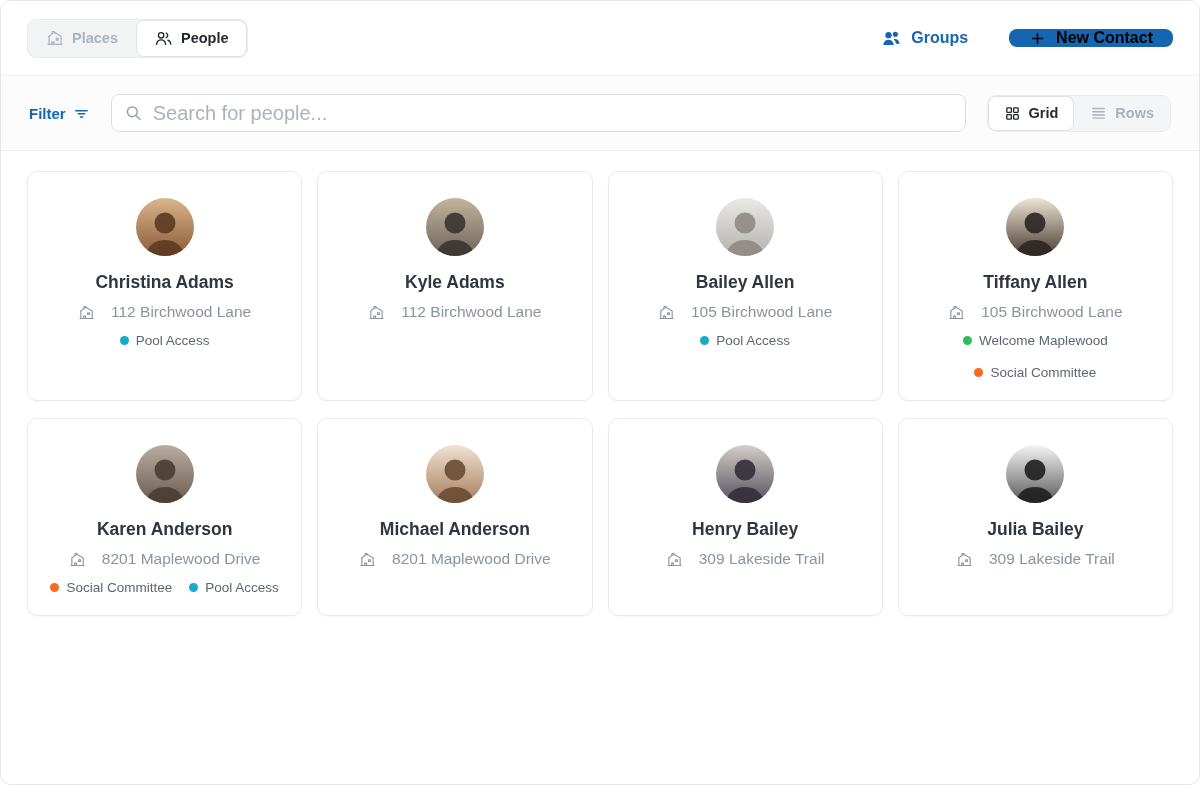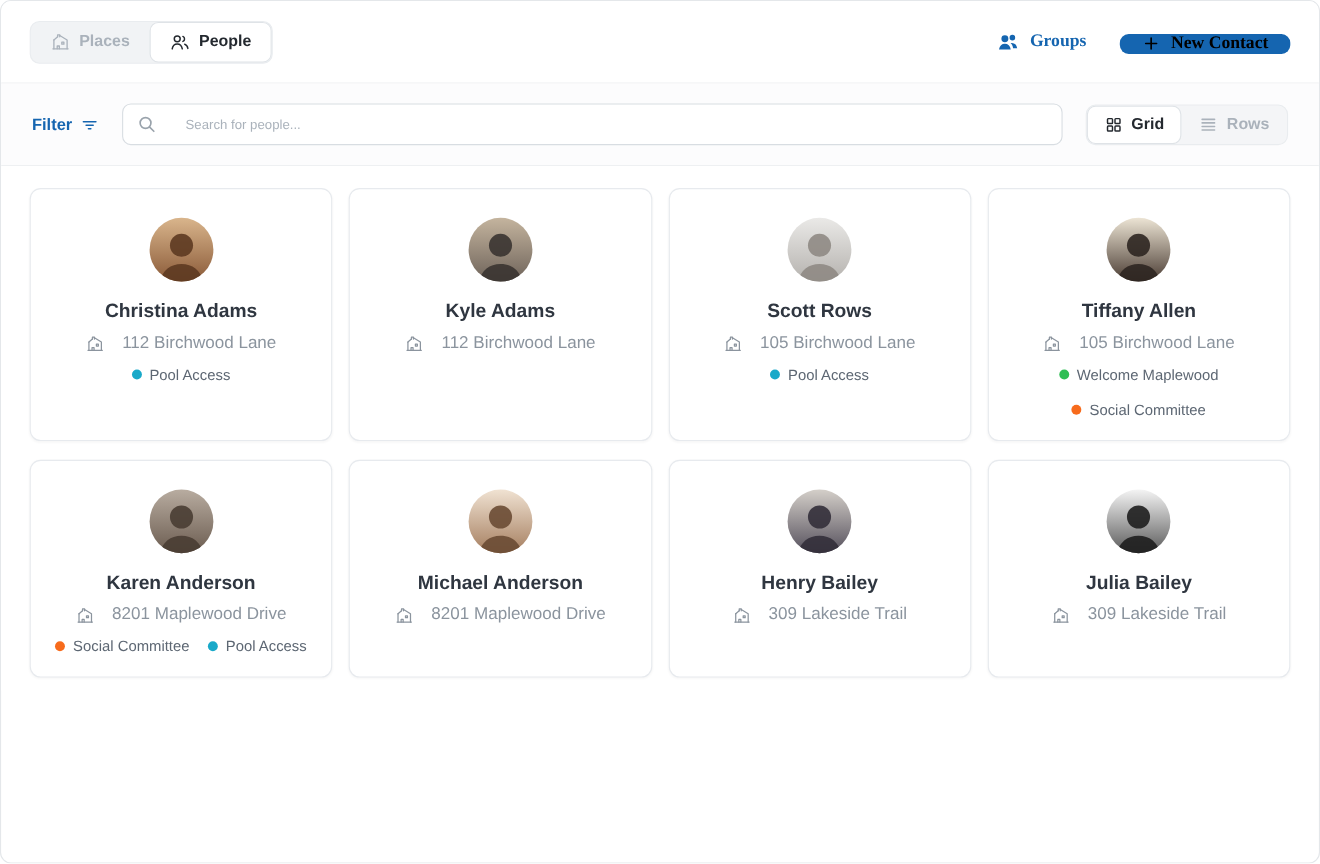--- a/index.html
+++ b/index.html
@@ -21,21 +21,21 @@
   }
   .seg-btn {
     display: inline-flex; align-items: center; gap: 8px;
     padding: 8px 17px; font-size: 14.5px; font-weight: 600; color: #aab2bb;
     cursor: pointer; border: 1px solid transparent; border-radius: 8px;
     background: transparent; white-space: nowrap;
   }
   .seg-btn.active { background: #fff; color: #24292f; border-color: #dfe3e7; }
   .seg-btn svg { flex: 0 0 auto; }
 
-  .topbar-right { display: flex; align-items: flex-end; gap: 30px; font-family: Liberation Serif, serif; }
+  .topbar-right { display: flex; align-items: center; gap: 41px; }
   .groups-link {
     display: inline-flex; align-items: center; gap: 9px;
     color: var(--accent); font-weight: 700; font-size: 16px; cursor: pointer;
   }
   .new-contact-btn {
     display: inline-flex; align-items: center; gap: 10px;
     background: var(--accent); color: #000000; font-weight: 700; font-size: 16px;
     padding: 0 20px; border: none; border-radius: 8px; cursor: pointer;
     font-family: inherit;
   }
@@ -50,21 +50,21 @@
     color: var(--accent); font-weight: 700; font-size: 15px; cursor: pointer;
     white-space: nowrap;
   }
   .search-wrap { flex: 1; position: relative; }
   .search-wrap .mag {
     position: absolute; left: 13px; top: 50%; transform: translateY(-50%);
     color: #9aa3ac; display: flex;
   }
   .search-input {
     width: 100%; height: 38px; border: 1px solid #d8dde2; border-radius: 8px;
-    background: #fff; padding: 0 14px 0 57px; font-size: 12px; color: #495057;
+    background: #fff; padding: 0 14px 0 41px; font-size: 20px; color: #495057;
     font-family: inherit; outline: none;
   }
   .search-input::placeholder { color: #aab2bb; }
 
   
   .main { padding: 20px 26px 12px; background: #fff; }
   .grid {
     display: grid; grid-template-columns: repeat(4, 1fr); gap: 17px 15px;
   }
   .card {
@@ -266,21 +266,21 @@
     </div>
 
   </div>
 
   <div class="card">
     <span class="avatar" style="background: linear-gradient(rgb(234, 233, 231), rgb(181, 178, 174));">
       <svg width="58" height="58" viewBox="0 0 58 58" style="color: rgb(143, 138, 132);">
               <use href="#icon-person-silhouette"></use>
             </svg>
     </span>
-    <div class="contact-name">Scott Rows</div>
+    <div class="contact-name">Bailey Allen</div>
     <div class="address-row">
       <span style="display:flex">
         <svg width="17" height="17" viewBox="0 0 24 24">
                 <use href="#icon-building"></use>
               </svg>
       </span>
       <span>105 Birchwood Lane</span>
     </div>
     <div class="tags-row">
             <span class="tag">

